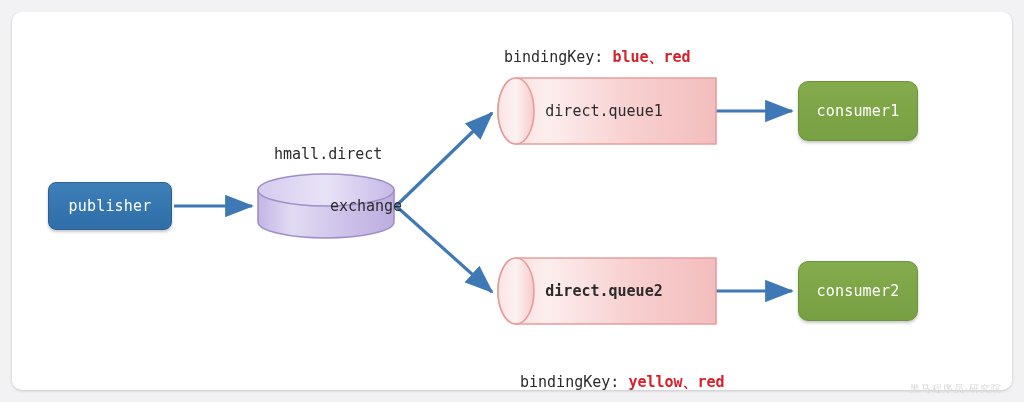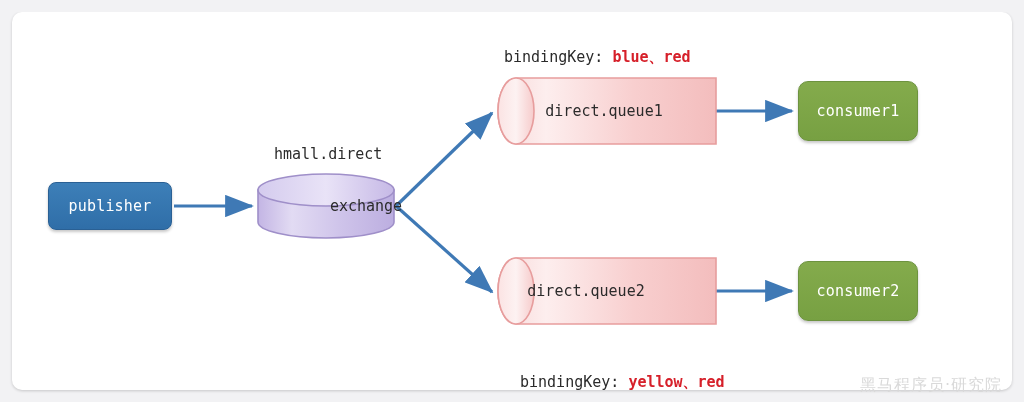--- a/index.html
+++ b/index.html
@@ -96,38 +96,38 @@
     text-align: center;
     color: #2b2b2b;
     font-size: 15px;
   }
   .exchange-cyl { left: 258px; top: 178px; width: 136px; height: 56px; margin-left: 40px; }
   .exchange-cyl .label { top: 19px; color: #2b2b2b; }
 
   .queue-cyl { width: 212px; height: 66px; }
   .queue-cyl .label { top: 24px; color: #2b2b2b; }
   .queue1 { left: 498px; top: 78px; }
-  .queue2 { left: 480px; top: 258px; }
+  .queue2 { left: 498px; top: 258px; font-weight: bold; }
 
   
   .caption {
     position: absolute;
     font-size: 15px;
     color: #2b2b2b;
     white-space: nowrap;
   }
   .cap-exchange-name { left: 266px; top: 145px; margin-left: 8px; }
   .cap-binding1 { left: 504px; top: 48px; text-align: center; }
   .cap-binding2 { left: 520px; top: 373px; }
   .key { color: #d6202a; font-weight: bold; }
   .watermark {
     position: absolute;
     right: 22px;
     bottom: 6px;
-    font-size: 16px;
+    font-size: 10px;
     color: #d9d9d9;
     font-family: "DejaVu Sans", "Liberation Sans", sans-serif;
     letter-spacing: 1px;
   }
 </style>
 </head>
 <body>
 
 <div id="page">
   <div class="canvas"></div>

